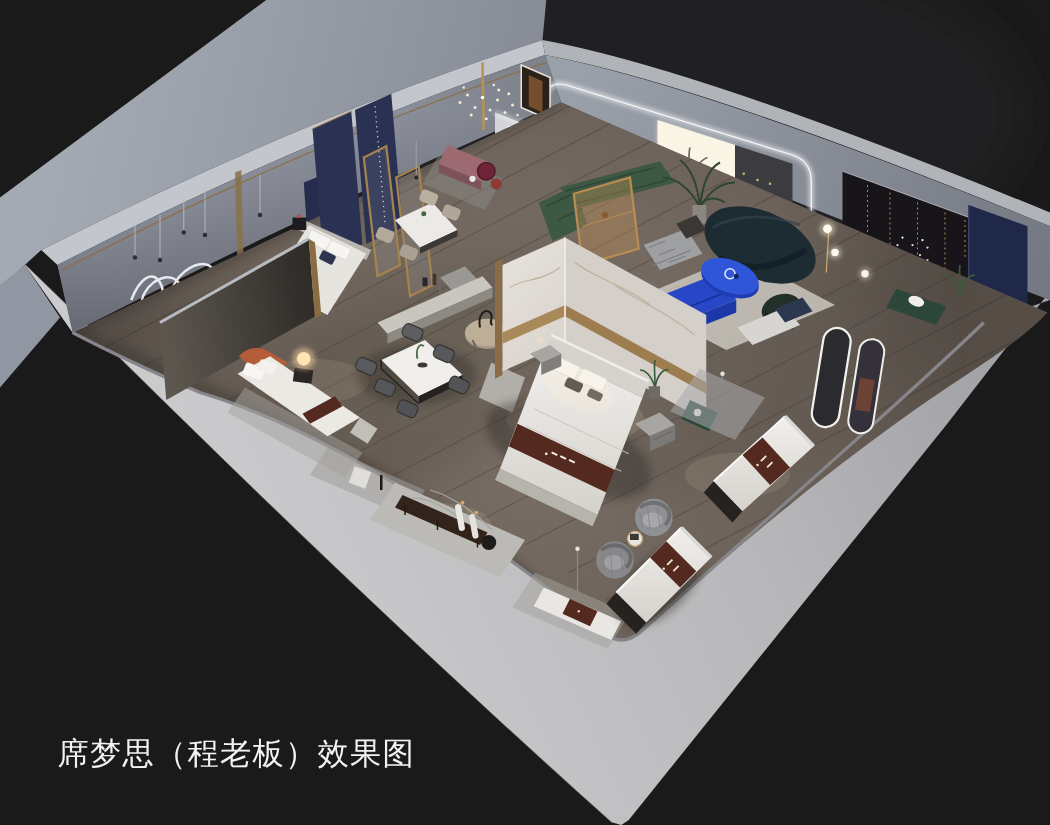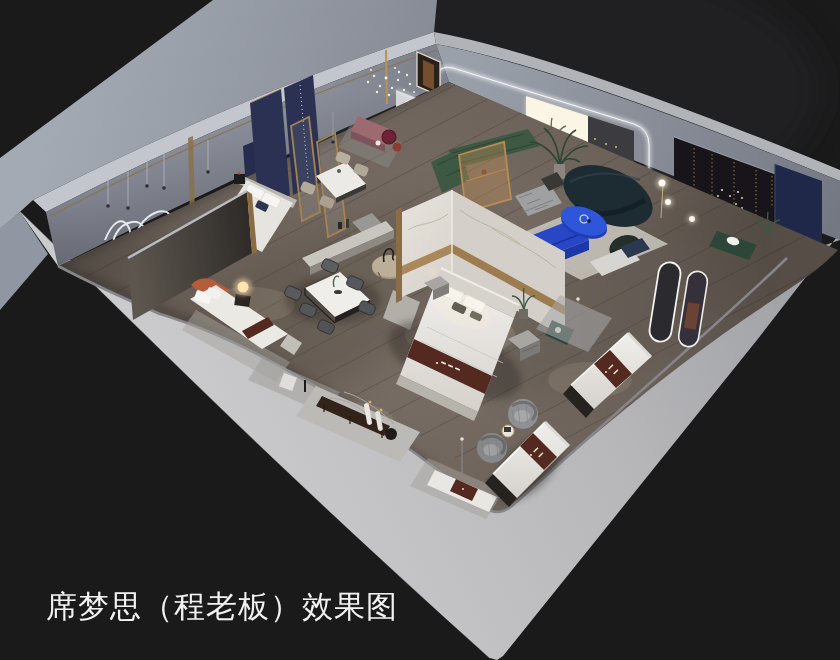--- a/index.html
+++ b/index.html
@@ -1,19 +1,19 @@
 <!DOCTYPE html>
 <html><head>
 <meta charset="utf-8">
 <style>
   html,body{margin:0;padding:0;background:#0e0e0e;}
   .stage{position:relative;width:840px;height:660px;overflow:hidden;background:#1a1a1a;
          font-family:"Liberation Sans",sans-serif;}
   .stage svg{position:absolute;left:0;top:0;}
-  .caption{position:absolute;left:46px;top:586px;font-size:31px;letter-spacing:1px;
+  .caption{position:absolute;left:46px;top:586px;font-size:25px;letter-spacing:1px;
            color:#f2f2f2;font-weight:500;white-space:nowrap;
            font-family:"Liberation Sans","DejaVu Sans",sans-serif;}
 </style>
 </head>
 <body>
 
 <div class="stage">
 <svg width="840" height="660" viewBox="0 0 840 660">
 <defs>
   <filter id="glow" x="-60%" y="-60%" width="220%" height="220%">

